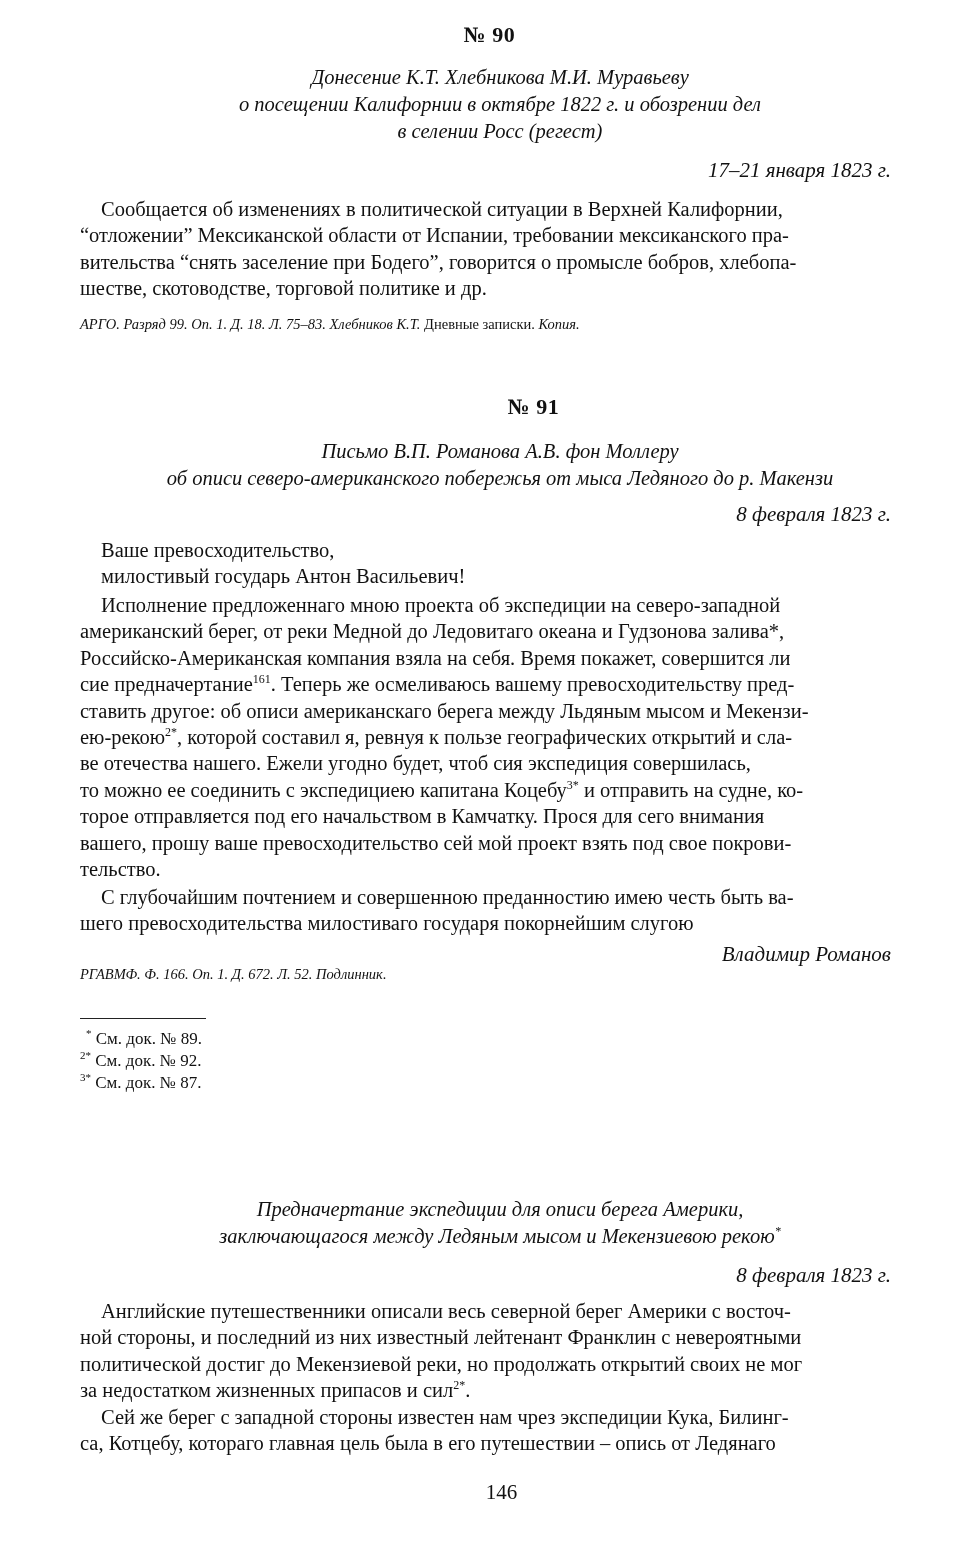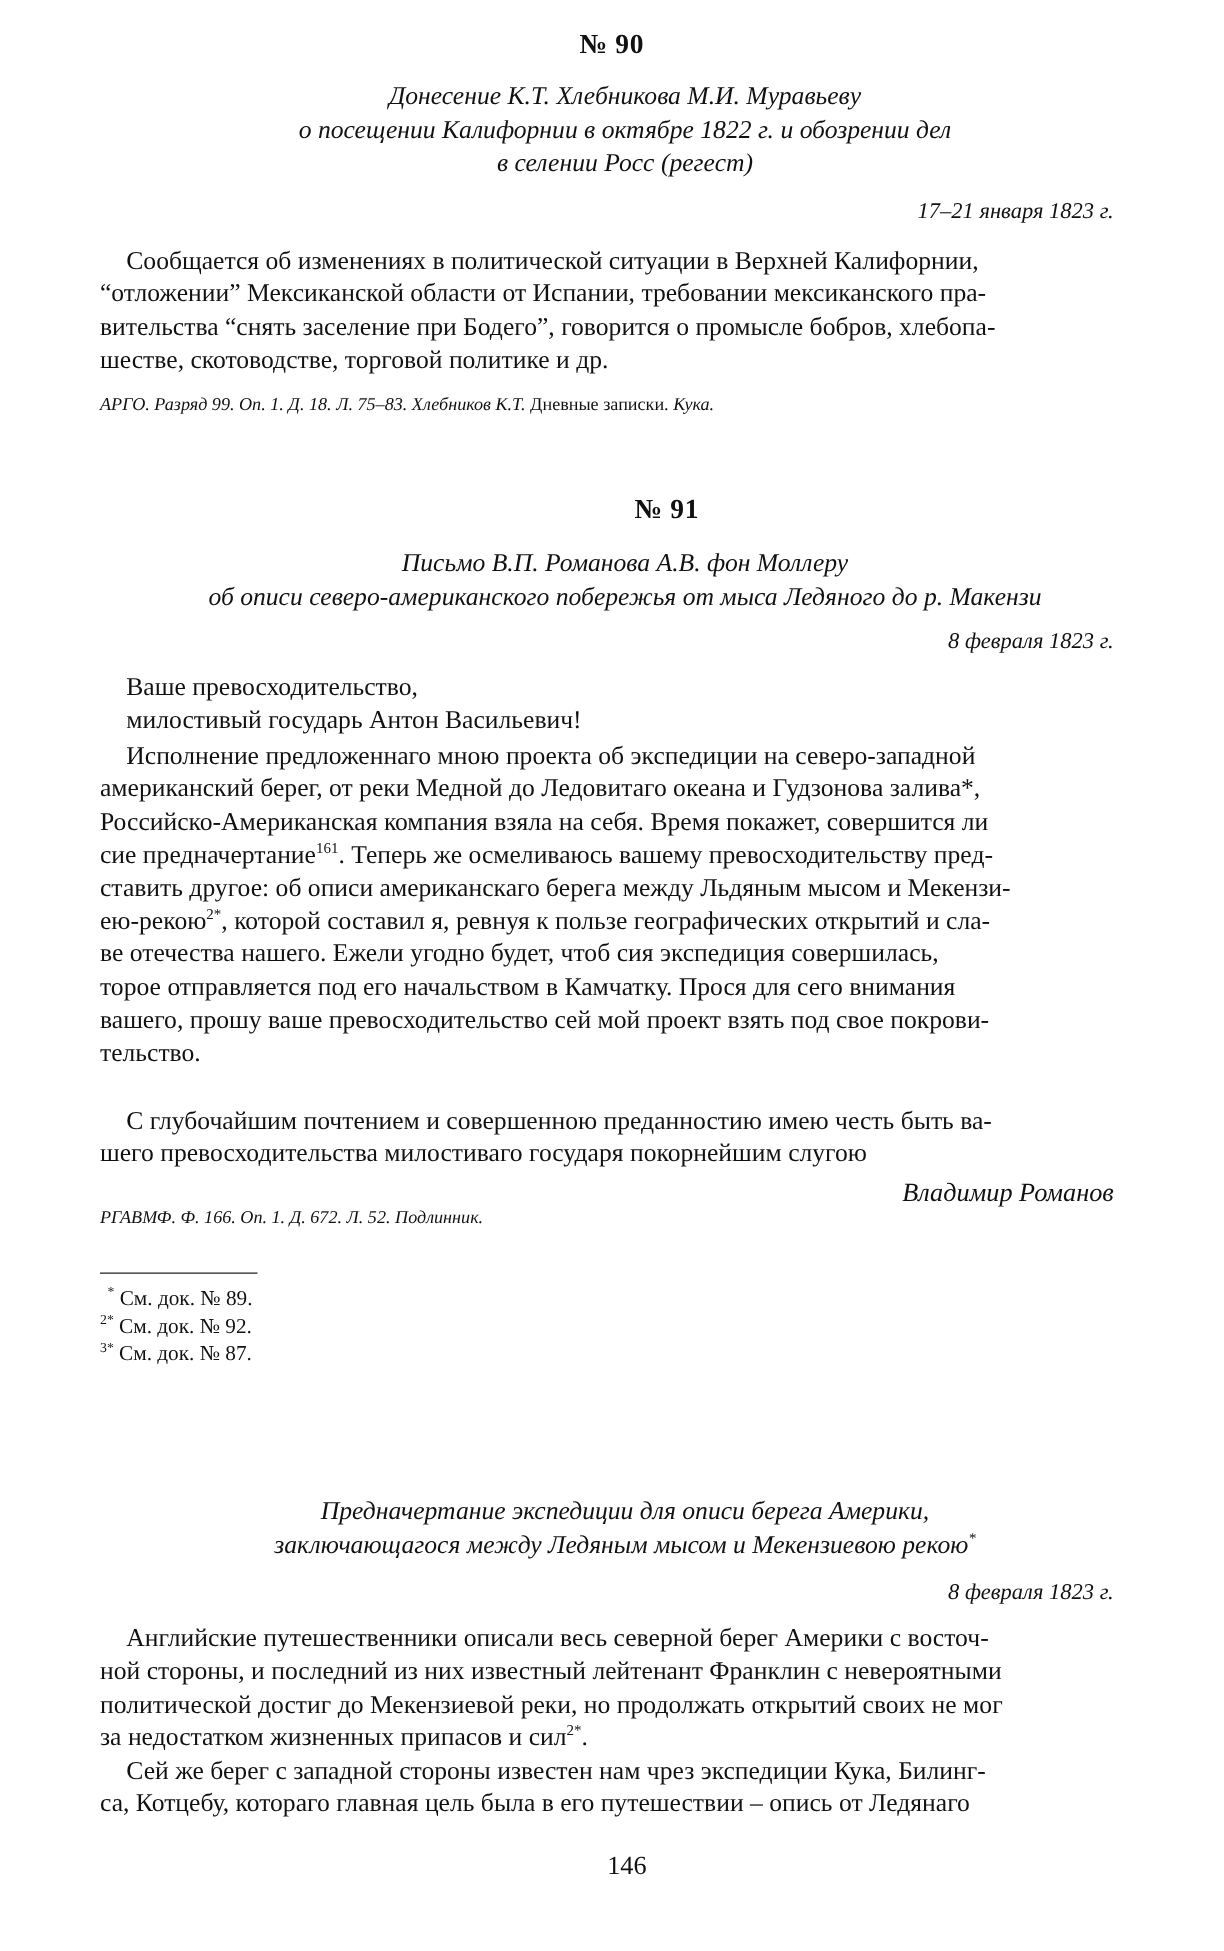--- a/index.html
+++ b/index.html
@@ -11,21 +11,21 @@
   .page { position: absolute; left: 0; top: 0; width: 979px; height: 1561px; }
   .docnum {
     position: absolute; left: 0; width: 979px; text-align: center;
     font-weight: bold; font-size: 22px; letter-spacing: 0.5px;
   }
   .title {
     position: absolute; left: 60px; width: 880px; text-align: center;
     font-style: italic; font-size: 20.5px; line-height: 27px;
   }
   .date {
-    position: absolute; right: 88px; font-style: italic; font-size: 18px;
+    position: absolute; right: 88px; font-style: italic; font-size: 21px;
   }
   .para {
     position: absolute; left: 80px; width: 856px;
     font-size: 20.5px; line-height: 26.4px; text-align: justify;
     text-align-last: left;
   }
   .para .line { display: block; white-space: nowrap; }
   .indent { padding-left: 21px; }
   .source {
     position: absolute; left: 80px; font-style: italic; font-size: 14.5px;
@@ -62,21 +62,21 @@
   <div class="date" style="top:158px;">17–21 января 1823 г.</div>
   <div class="para" style="top:196px;">
     <span class="line indent">Сообщается об изменениях в политической ситуации в Верхней Калифорнии,</span>
     <span class="line">“отложении” Мексиканской области от Испании, требовании мексиканского пра-</span>
     <span class="line">вительства “снять заселение при Бодего”, говорится о промысле бобров, хлебопа-</span>
     <span class="line">шестве, скотоводстве, торговой политике и др.</span>
   </div>
   <div class="source" style="top:316px;">
     <span>АРГО. Разряд 99. Оп. 1. Д. 18. Л. 75–83. Хлебников К.Т.</span>
     <span class="up">Дневные записки.</span>
-    <span>Кука.</span>
+    <span>Копия.</span>
   </div>
 
   <div class="docnum" style="top:394px;margin-left:44px;">№ 91</div>
   <div class="title" style="top:438px;">
     <div>Письмо В.П. Романова А.В. фон Моллеру</div>
     <div>об описи северо-американского побережья от мыса Ледяного до р. Макензи</div>
   </div>
   <div class="date" style="top:502px;">8 февраля 1823 г.</div>
 
   <div class="para" style="top:537px;">
@@ -85,20 +85,21 @@
   </div>
 
   <div class="para" style="top:592px;">
     <span class="line indent">Исполнение предложеннаго мною проекта об экспедиции на северо-западной</span>
     <span class="line">американский берег, от реки Медной до Ледовитаго океана и Гудзонова залива*,</span>
     <span class="line">Российско-Американская компания взяла на себя. Время покажет, совершится ли</span>
     <span class="line"><span>сие предначертание</span><sup>161</sup><span>. Теперь же осмеливаюсь вашему превосходительству пред-</span></span>
     <span class="line">ставить другое: об описи американскаго берега между Льдяным мысом и Мекензи-</span>
     <span class="line"><span>ею-рекою</span><sup>2*</sup><span>, которой составил я, ревнуя к пользе географических открытий и сла-</span></span>
     <span class="line">ве отечества нашего. Ежели угодно будет, чтоб сия экспедиция совершилась,</span>
+    <span class="line"><span>то можно ее соединить с экспедициею капитана Коцебу</span><sup>3*</sup><span> и отправить на судне, ко-</span></span>
     <span class="line">торое отправляется под его начальством в Камчатку. Прося для сего внимания</span>
     <span class="line">вашего, прошу ваше превосходительство сей мой проект взять под свое покрови-</span>
     <span class="line">тельство.</span>
   </div>
 
   <div class="para" style="top:884px;">
     <span class="line indent">С глубочайшим почтением и совершенною преданностию имею честь быть ва-</span>
     <span class="line">шего превосходительства милостиваго государя покорнейшим слугою</span>
   </div>
 

